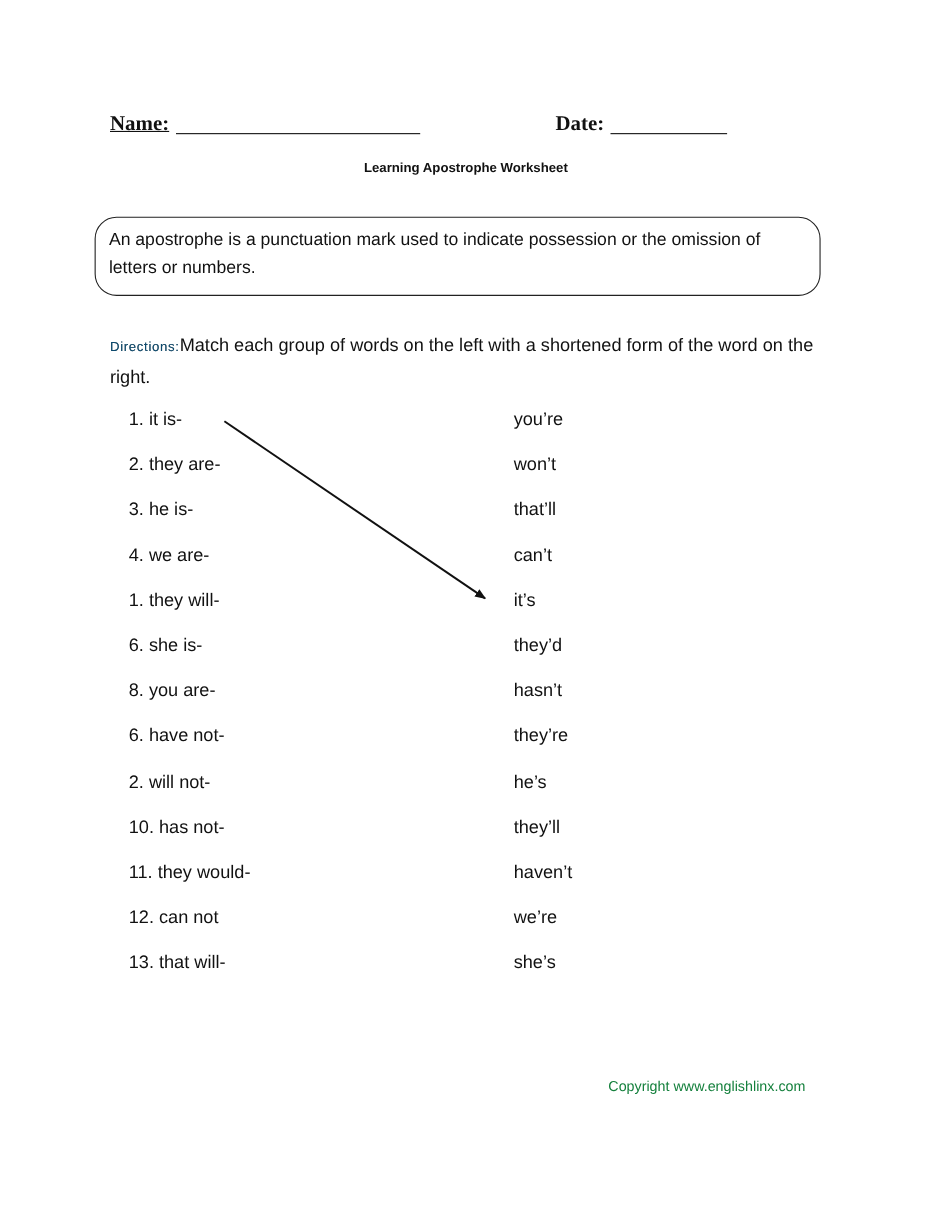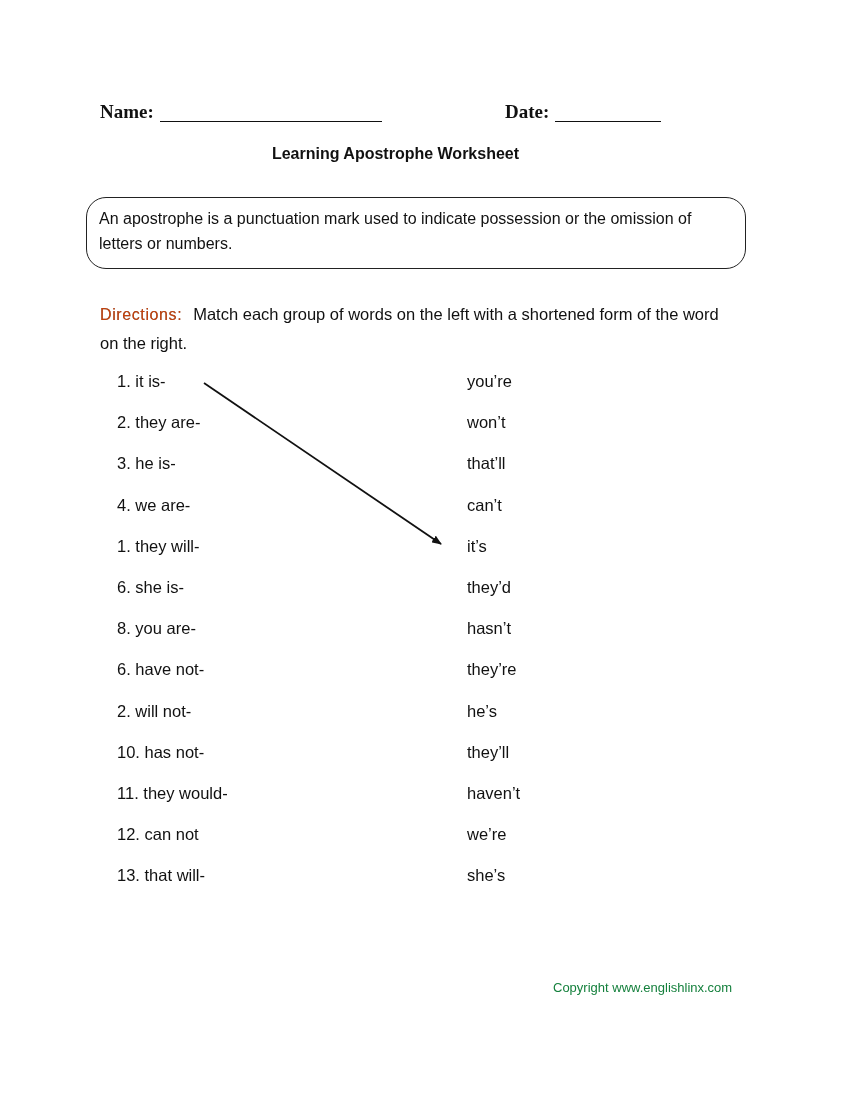--- a/index.html
+++ b/index.html
@@ -1,25 +1,25 @@
 <!DOCTYPE html>
 <html><head>
 <meta charset="utf-8">
 <style>
   html, body { margin: 0; padding: 0; background: #ffffff; }
   body { width: 850px; height: 1100px; position: relative; overflow: hidden; color: #111; font-family: "Liberation Sans", "DejaVu Sans", sans-serif; }
   .page { position: absolute; left: 0; top: 0; width: 850px; height: 1100px; background: #fff; }
-  .name-line { position: absolute; top: 101px; left: 100px; font-family: "Liberation Serif", "DejaVu Serif", serif; font-weight: bold; font-size: 19px; }
+  .name-line { position: absolute; top: 101px; left: 100px; font-family: "Liberation Serif", "DejaVu Serif", serif; font-weight: bold; font-size: 19px; text-decoration: underline; }
   .name-line .blank { display: inline-block; width: 222px; border-bottom: 1.5px solid #111; height: 20px; vertical-align: -4px; margin-left: 6px; }
   .date-line { position: absolute; top: 101px; left: 505px; font-family: Liberation Serif, serif; font-weight: bold; font-size: 19px; }
   .date-line .blank { display: inline-block; width: 106px; border-bottom: 1.5px solid #111; height: 20px; vertical-align: -4px; margin-left: 6px; }
-  .title { position: absolute; top: 145px; left: 0; width: 791px; text-align: center; font-weight: bold; font-size: 16px; font-family: "Liberation Sans", "DejaVu Sans", sans-serif; }
+  .title { position: absolute; top: 145px; left: 0; width: 791px; text-align: center; font-weight: bold; font-size: 12px; font-family: "Liberation Sans", "DejaVu Sans", sans-serif; padding-left: 28px; }
   .def-box { position: absolute; left: 86px; top: 197px; width: 634px; height: 52px; border: 1.6px solid #222; border-radius: 20px; padding: 8px 12px 10px 12px; font-size: 16px; line-height: 25px; }
   .directions { position: absolute; left: 100px; top: 300px; width: 640px; font-size: 16.5px; line-height: 28px; }
-  .directions .label { color: #c2410c; font-size: 16px; letter-spacing: 0.6px; margin-right: 11px; text-shadow: 0 0 0.5px #888; }
+  .directions .label { color: #0c4a6e; font-size: 12px; letter-spacing: 0.6px; margin-right: 0; text-shadow: 0 0 0.5px #888; }
   .col-left { position: absolute; left: 100px; top: 369px; }
   .col-right { position: absolute; left: 450px; top: 369px; }
   .item { height: 41.2px; font-size: 16.5px; line-height: 24px; white-space: nowrap; margin-left: 17px; }
   .copyright { position: absolute; left: 553px; top: 980px; font-size: 13px; color: #15803d; }
   svg.arrow { position: absolute; left: 0; top: 0; width: 850px; height: 1100px; pointer-events: none; }
 </style>
 </head>
 <body>
 
 <div class="page">

